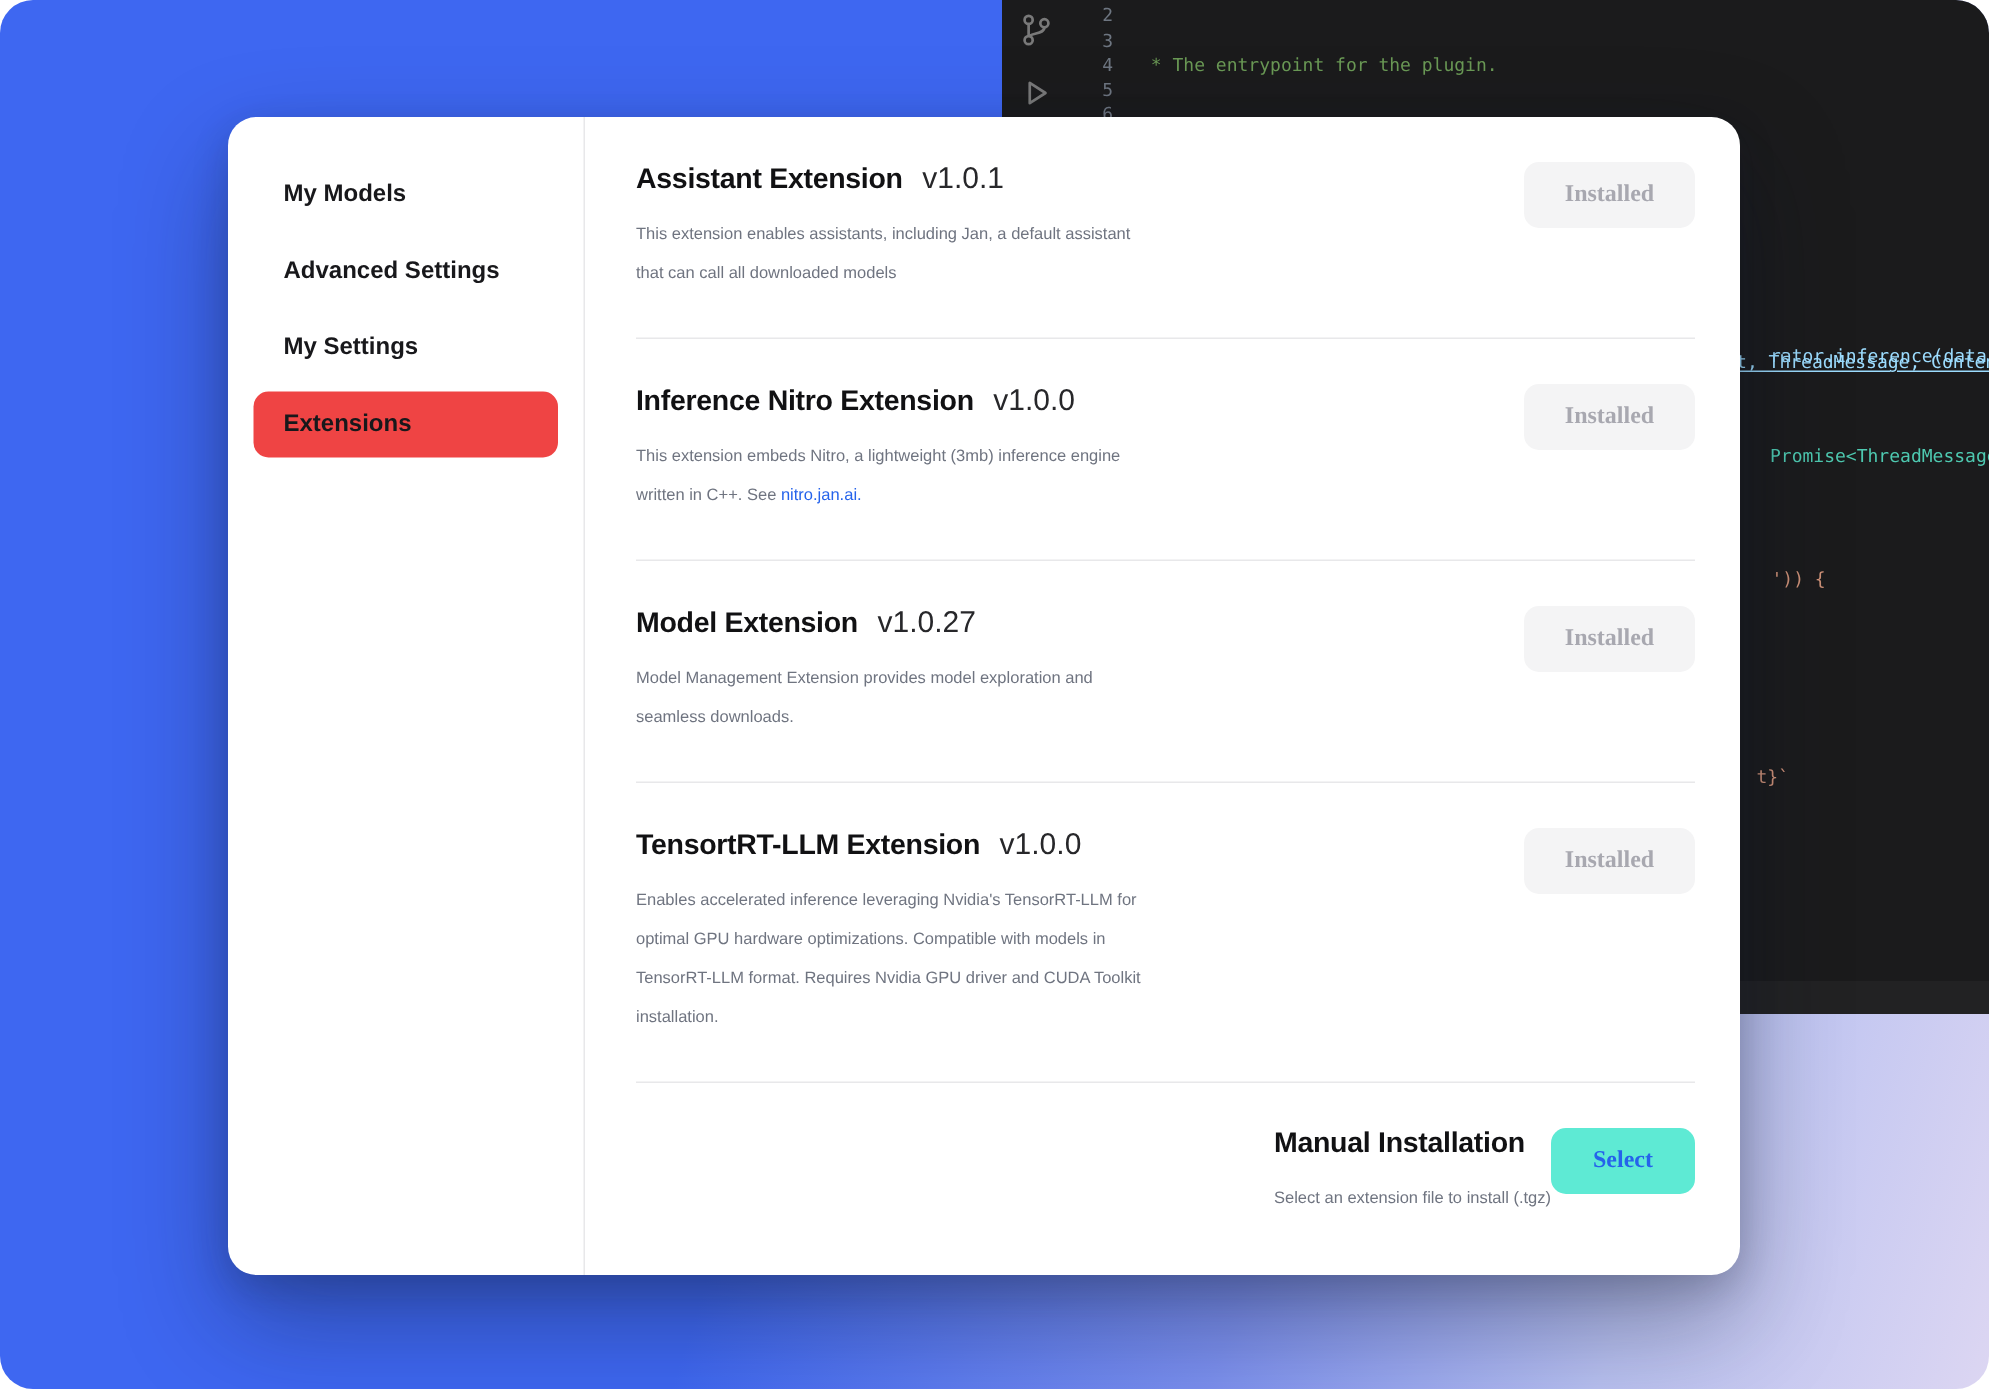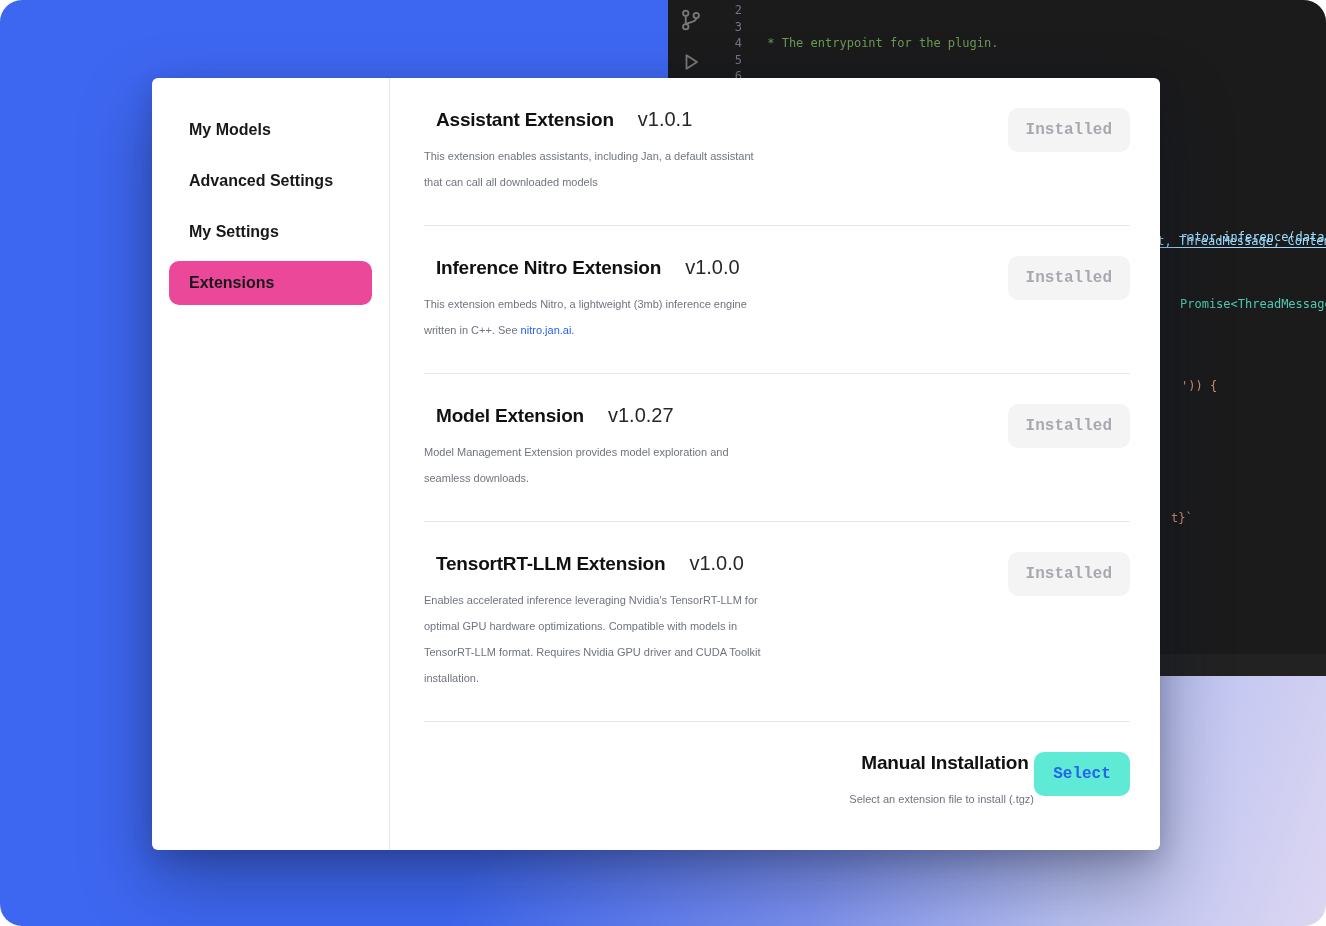--- a/index.html
+++ b/index.html
@@ -26,38 +26,38 @@
   .frag1 { left:512px; top:296px; }
   .frag2 { left:513px; top:378px; }
   .frag3 { left:503px; top:510px; }
   .status { position:absolute; left:0; right:0; bottom:0; height:22px; background:#222223;
             display:flex; align-items:center; font-size:11.5px; color:#9d9d9d; }
   .status-left { margin-right:9px; }
   .badge { background:#c6c6c6; color:#1e1e1e; padding:2px 7px; border-radius:3px; white-space:nowrap; }
 
   
   .card { position:absolute; left:152px; top:78px; width:1008px; height:772px; background:#ffffff;
-          border-radius:6px; box-shadow:0 30px 70px rgba(15,23,42,.38), 0 8px 24px rgba(15,23,42,.18);
+          border-radius:19px; box-shadow:0 30px 70px rgba(15,23,42,.38), 0 8px 24px rgba(15,23,42,.18);
           display:flex; overflow:hidden; }
   .side { width:238px; flex-shrink:0; border-right:1px solid #e8e8ea; padding:30px 17px 0; }
   .side-item { height:44px; display:flex; align-items:center; padding:0 20px; border-radius:10px;
                font-size:16px; font-weight:700; color:#18181b; margin-bottom:7px; cursor:pointer; }
-  .side-item.selected { background:#ec4899; }
+  .side-item.selected { background:#ef4444; }
   .content { flex:1; padding:0 30px 0 34px; overflow:hidden; }
   .row { display:flex; justify-content:space-between; align-items:flex-start;
          padding:30px 0; border-bottom:1px solid #e8e8ea; }
   .row:last-child { border-bottom:none;justify-content:flex-end; }
   .row-text { max-width:600px; }
-  .row-title { display:flex; align-items:baseline; gap:24px; margin-bottom:12px;margin-left:12px; }
+  .row-title { display:flex; align-items:baseline; gap:13px; margin-bottom:12px; }
   .row-title h3 { font-size:19px; font-weight:700; color:#111113; letter-spacing:-0.2px; }
   .version { font-size:20px; color:#27272a; }
   .desc { font-size:11px; line-height:26px; color:#6f7480; white-space:pre-line; }
   .link { color:#2563eb; cursor:pointer;margin-top:34px; }
   .btn { min-width:114px; height:44px; border:0; border-radius:10px; background:#f4f4f5; color:#a8a8b0;
-         font-family:Liberation Mono, monospace; font-size:16px; font-weight:700; padding:0 18px; cursor:pointer; }
+         font-family:Liberation Serif, serif; font-size:16px; font-weight:700; padding:0 18px; cursor:pointer; }
   .btn.select { background:#5eead4; color:#2563eb; min-width:96px; }
 </style>
 </head>
 <body>
 
 <div class="desktop">
 
   <div class="editor">
     <div class="activity">
       <svg class="ic ic-scm" viewBox="0 0 16 16" fill="none" stroke="#8a8a8a" stroke-width="1.2">

